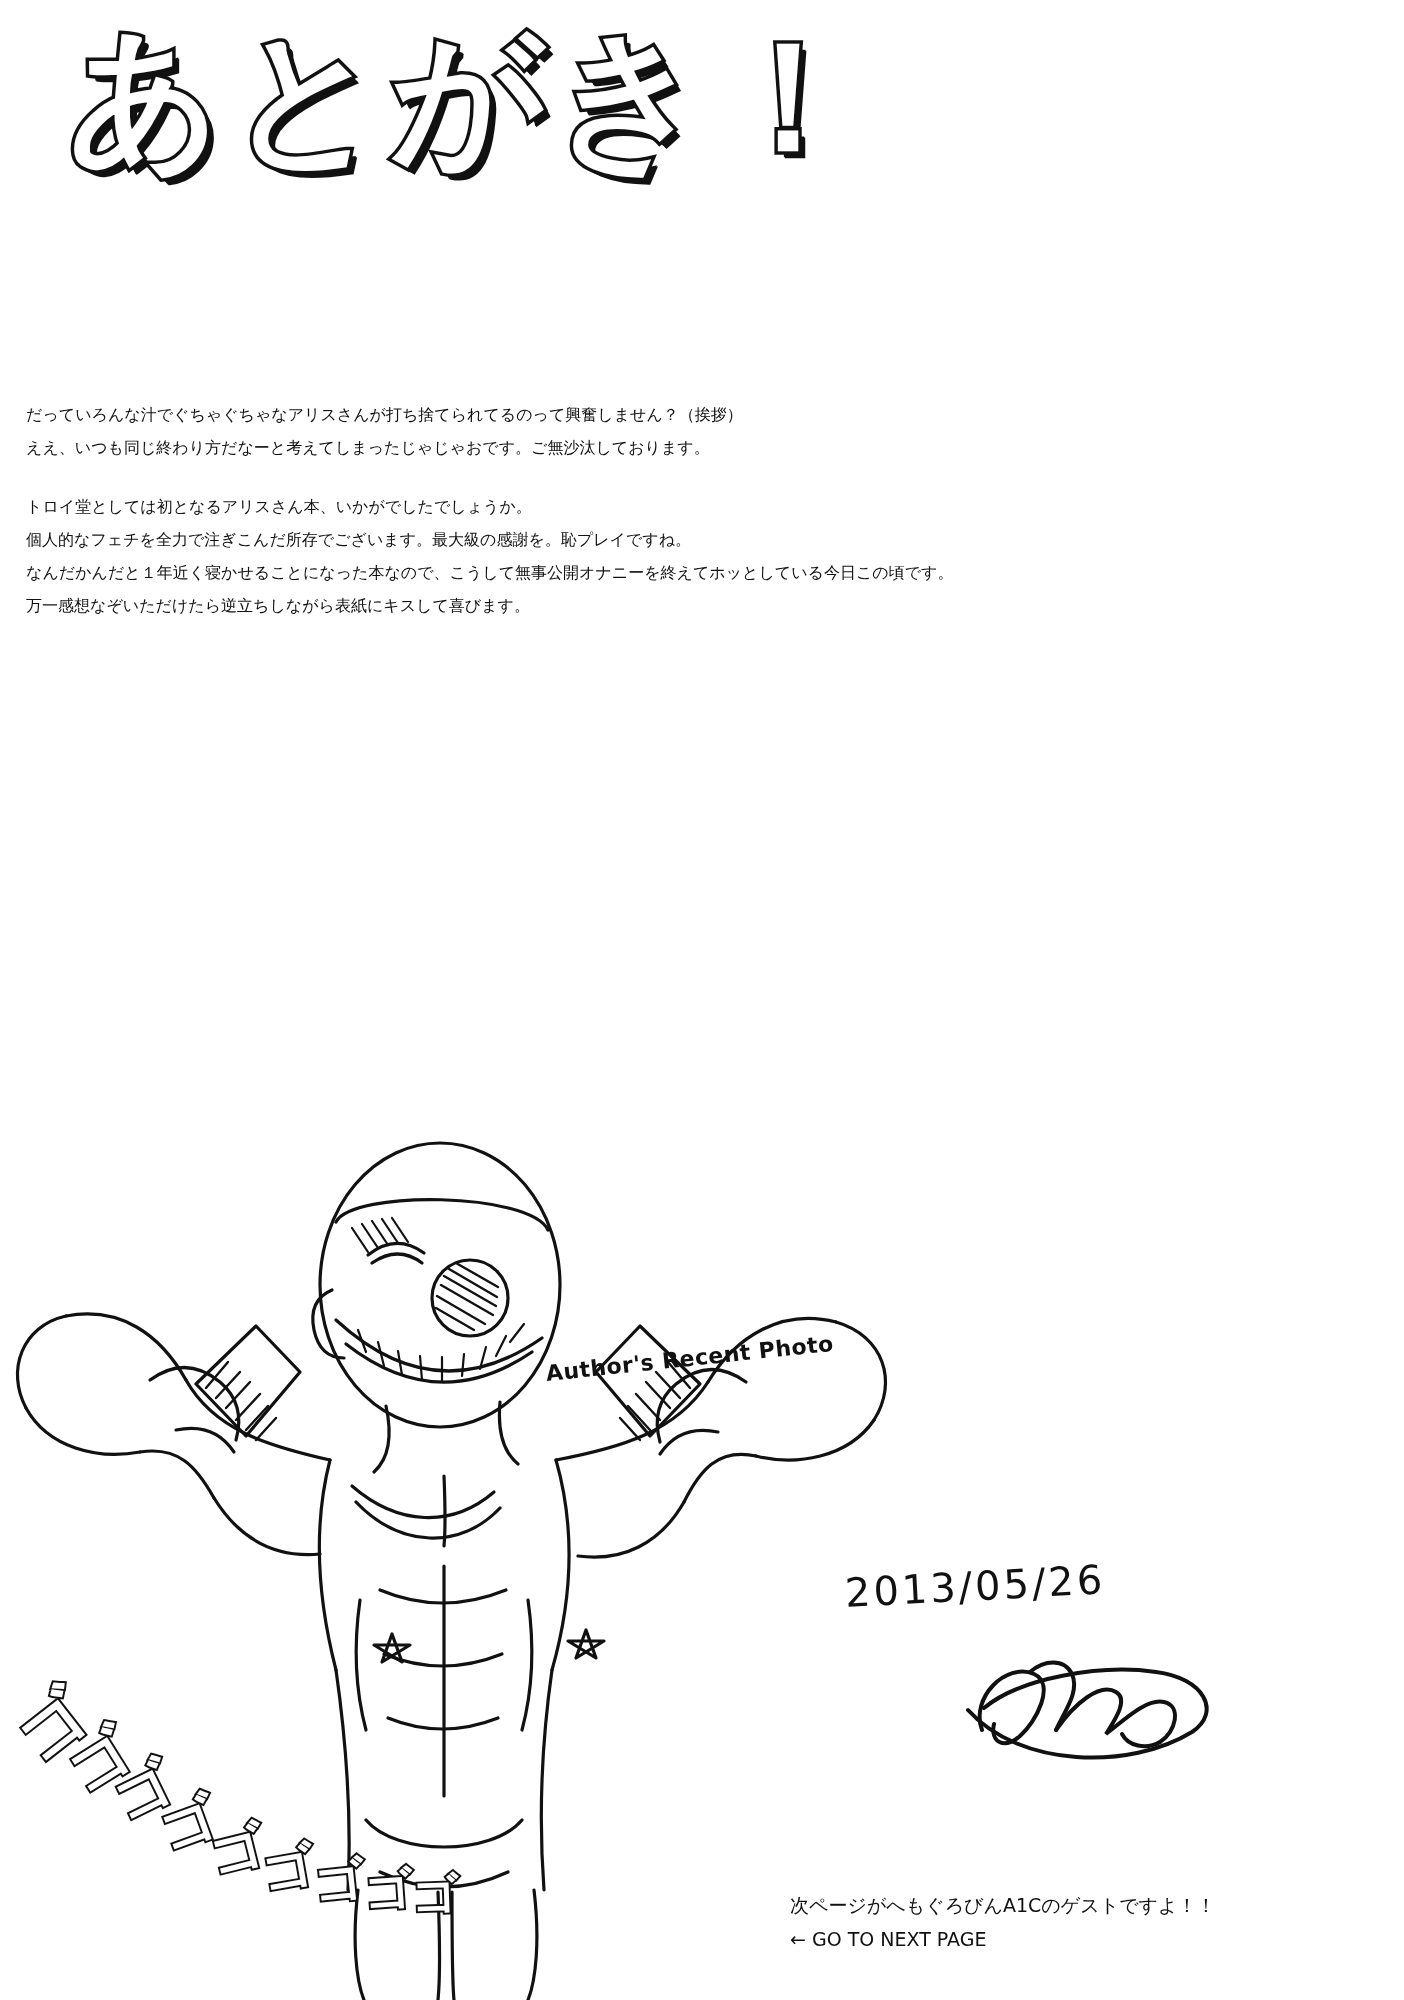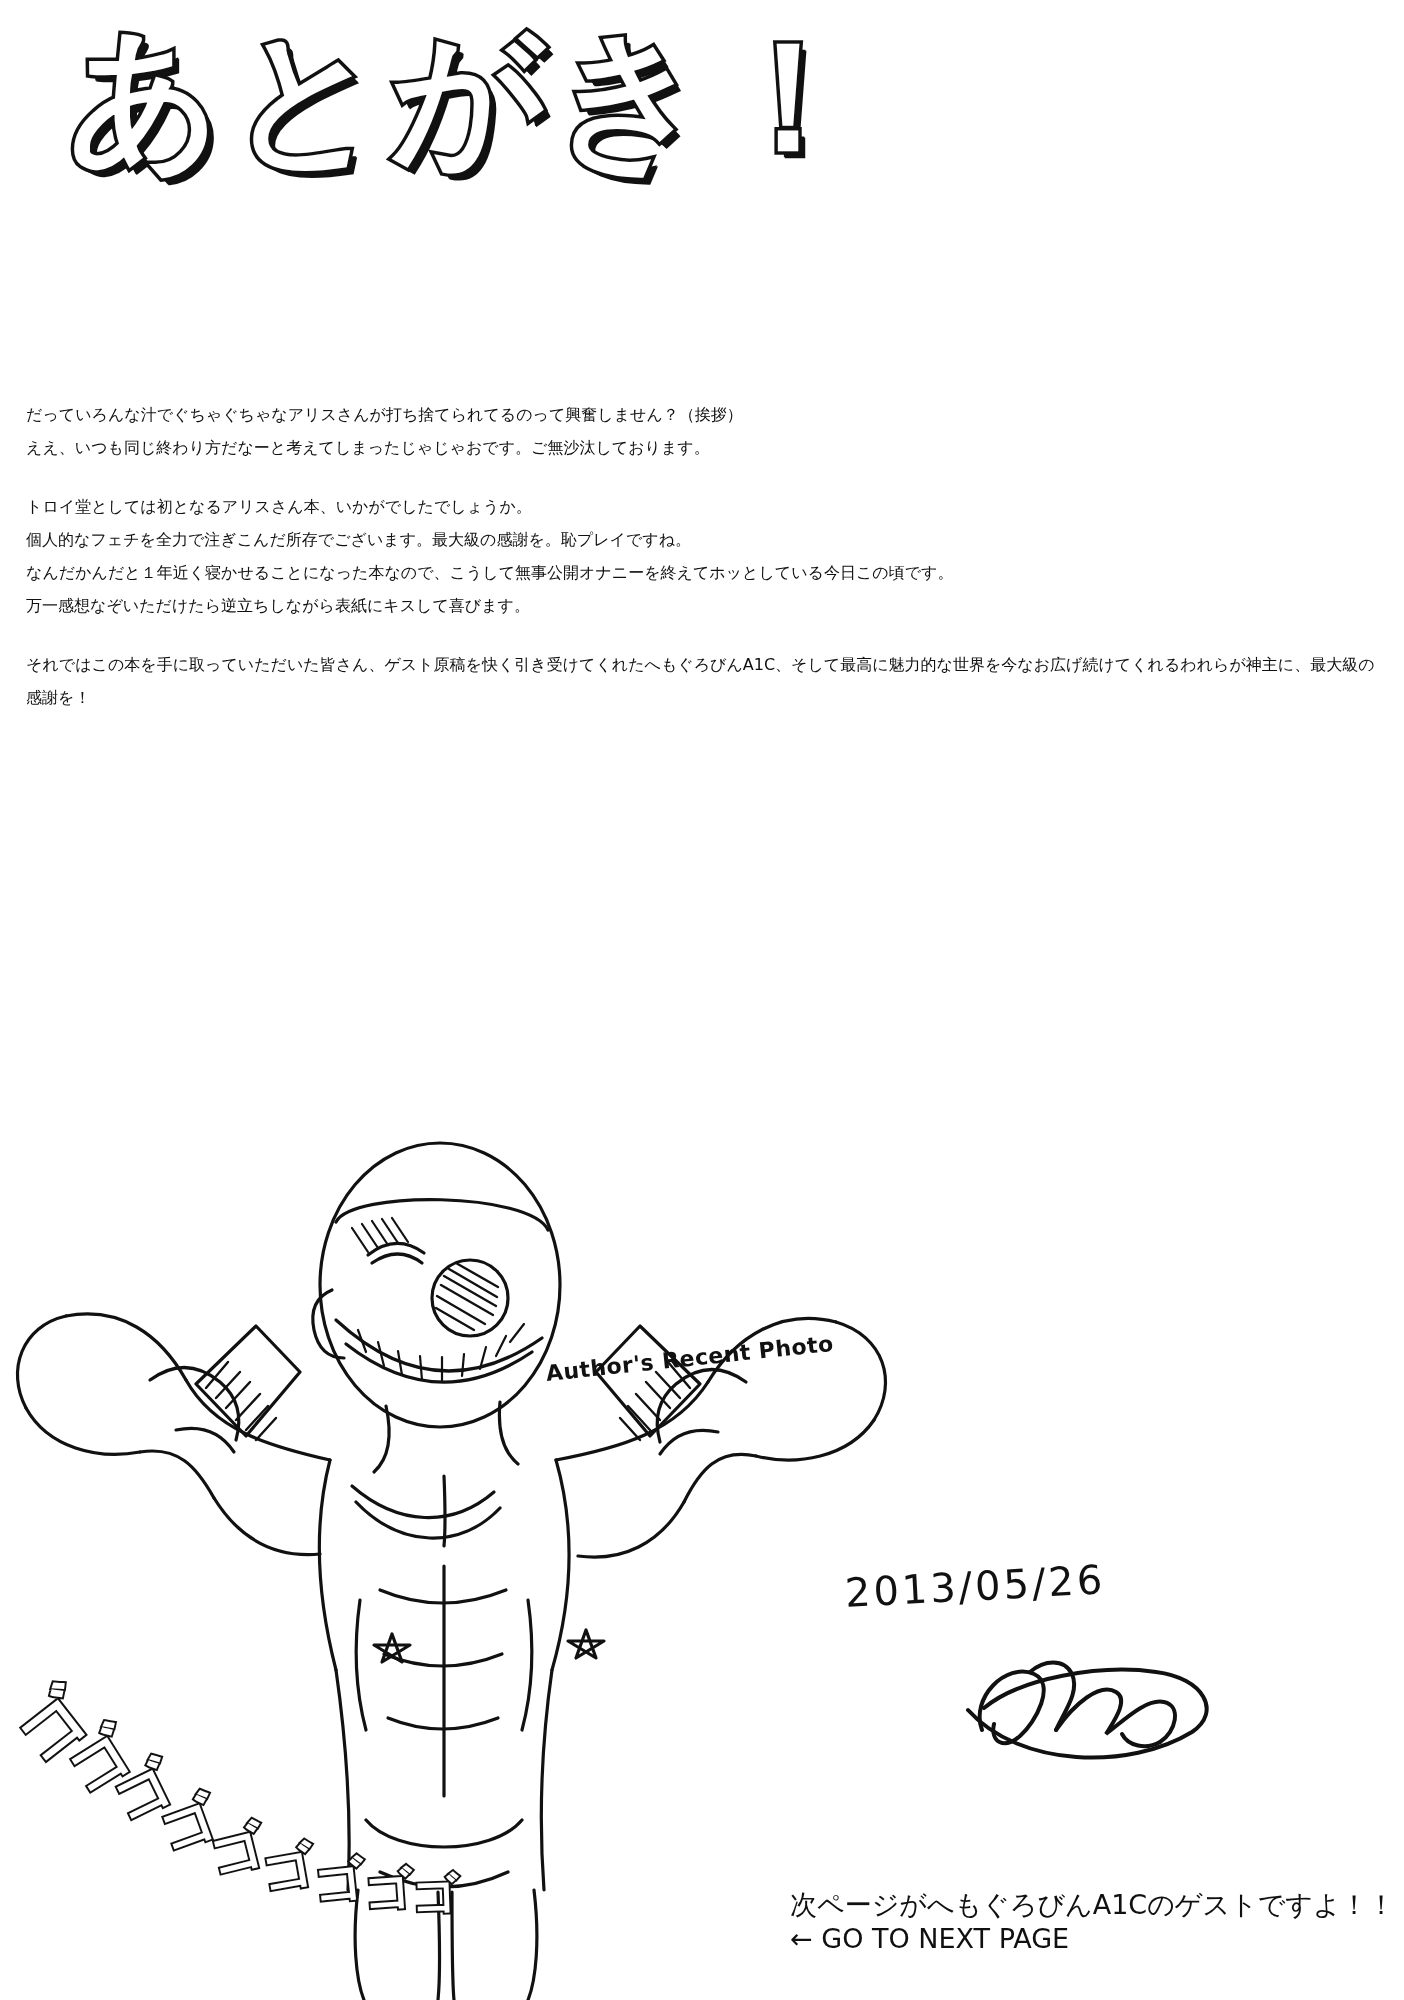--- a/index.html
+++ b/index.html
@@ -110,41 +110,40 @@
     paint-order: stroke fill;
   }
 
   
   #footer {
     position: absolute;
     left: 790px;
     top: 1888px;
     width: 600px;
     font-family: "DejaVu Sans", sans-serif;
-    font-size: 27px;
+    font-size: 19px;
     line-height: 34px;
     color: #101010;
   }
   #footer .next-line { white-space: nowrap; }
 </style>
 </head>
 <body>
 
 <div id="title-area">
   <div id="title-text">あとがき！</div>
 </div>
 
 <div id="afterword-text">
   <p style="white-space:pre-line">だっていろんな汁でぐちゃぐちゃなアリスさんが打ち捨てられてるのって興奮しません？（挨拶）
 ええ、いつも同じ終わり方だなーと考えてしまったじゃじゃおです。ご無沙汰しております。</p>
   <p style="white-space:pre-line">トロイ堂としては初となるアリスさん本、いかがでしたでしょうか。
 個人的なフェチを全力で注ぎこんだ所存でございます。最大級の感謝を。恥プレイですね。
 なんだかんだと１年近く寝かせることになった本なので、こうして無事公開オナニーを終えてホッとしている今日この頃です。
 万一感想なぞいただけたら逆立ちしながら表紙にキスして喜びます。</p>
-  <p style="white-space:pre-line">それではこの本を手に取っていただいた皆さん、ゲスト原稿を快く引き受けてくれたへもぐろびんA1C、そして最高に魅力的な世界を今なお広げ続けてくれるわれらが神主に、最大級の感謝を！</p>
 </div>
 
 <div id="illustration">
   <svg width="1404" height="870" viewBox="0 0 1404 870" xmlns="http://www.w3.org/2000/svg">
     <g fill="none" stroke="#111111" stroke-width="3.2" stroke-linecap="round" stroke-linejoin="round">
 
       <ellipse cx="440" cy="155" rx="120" ry="142"></ellipse>
 
       <path d="M336 92 C 352 60, 530 62, 548 100"></path>
 

